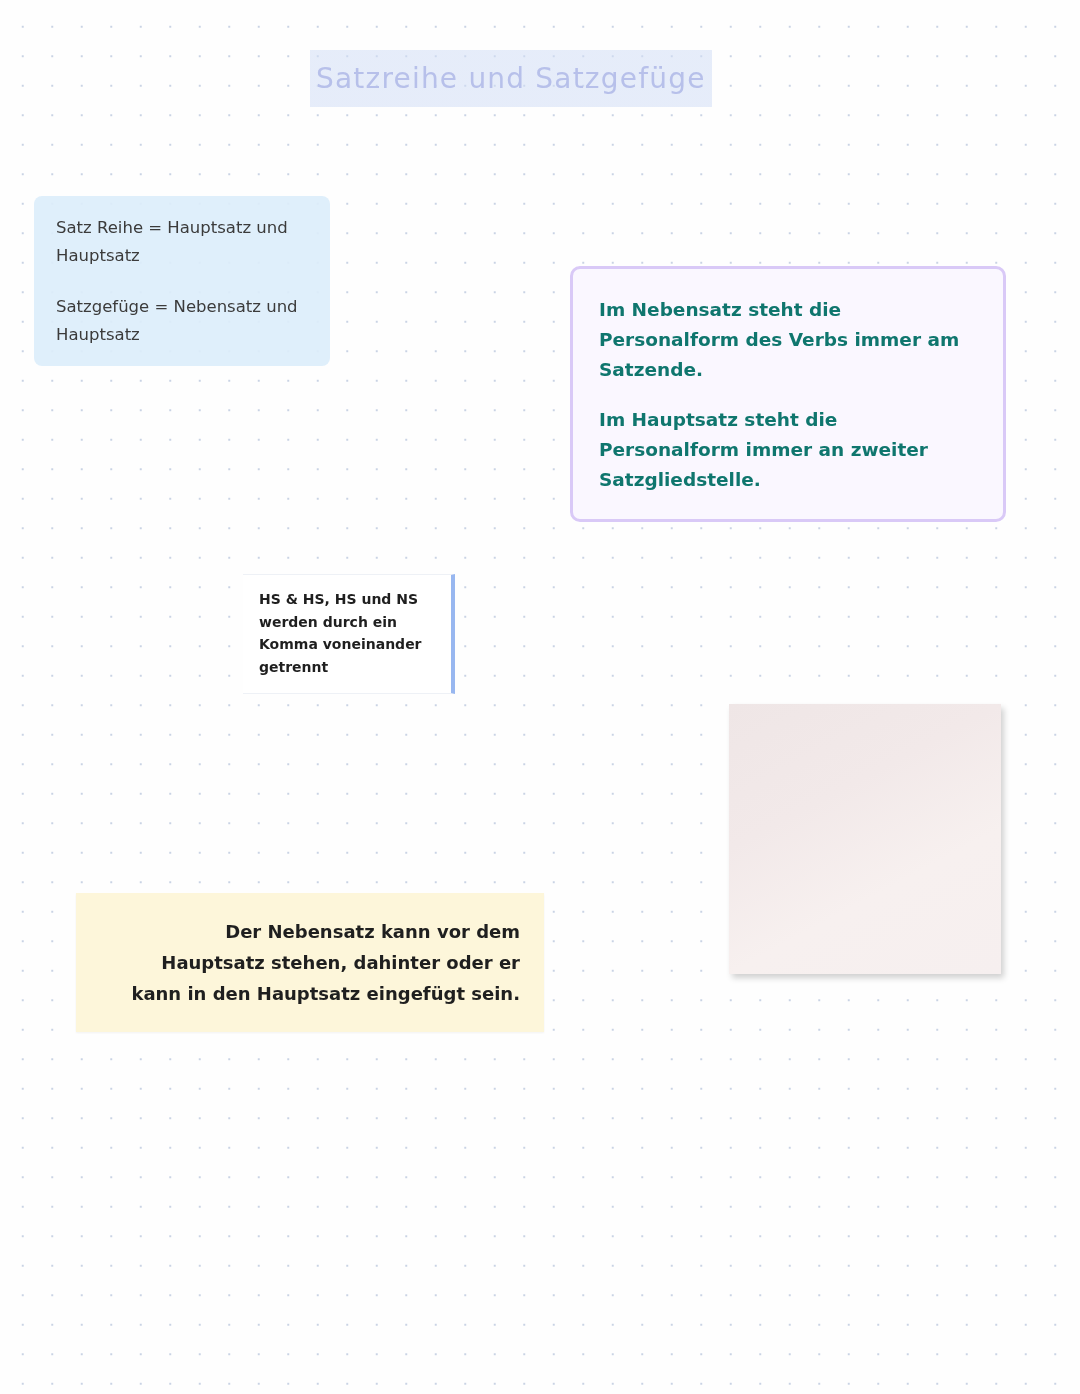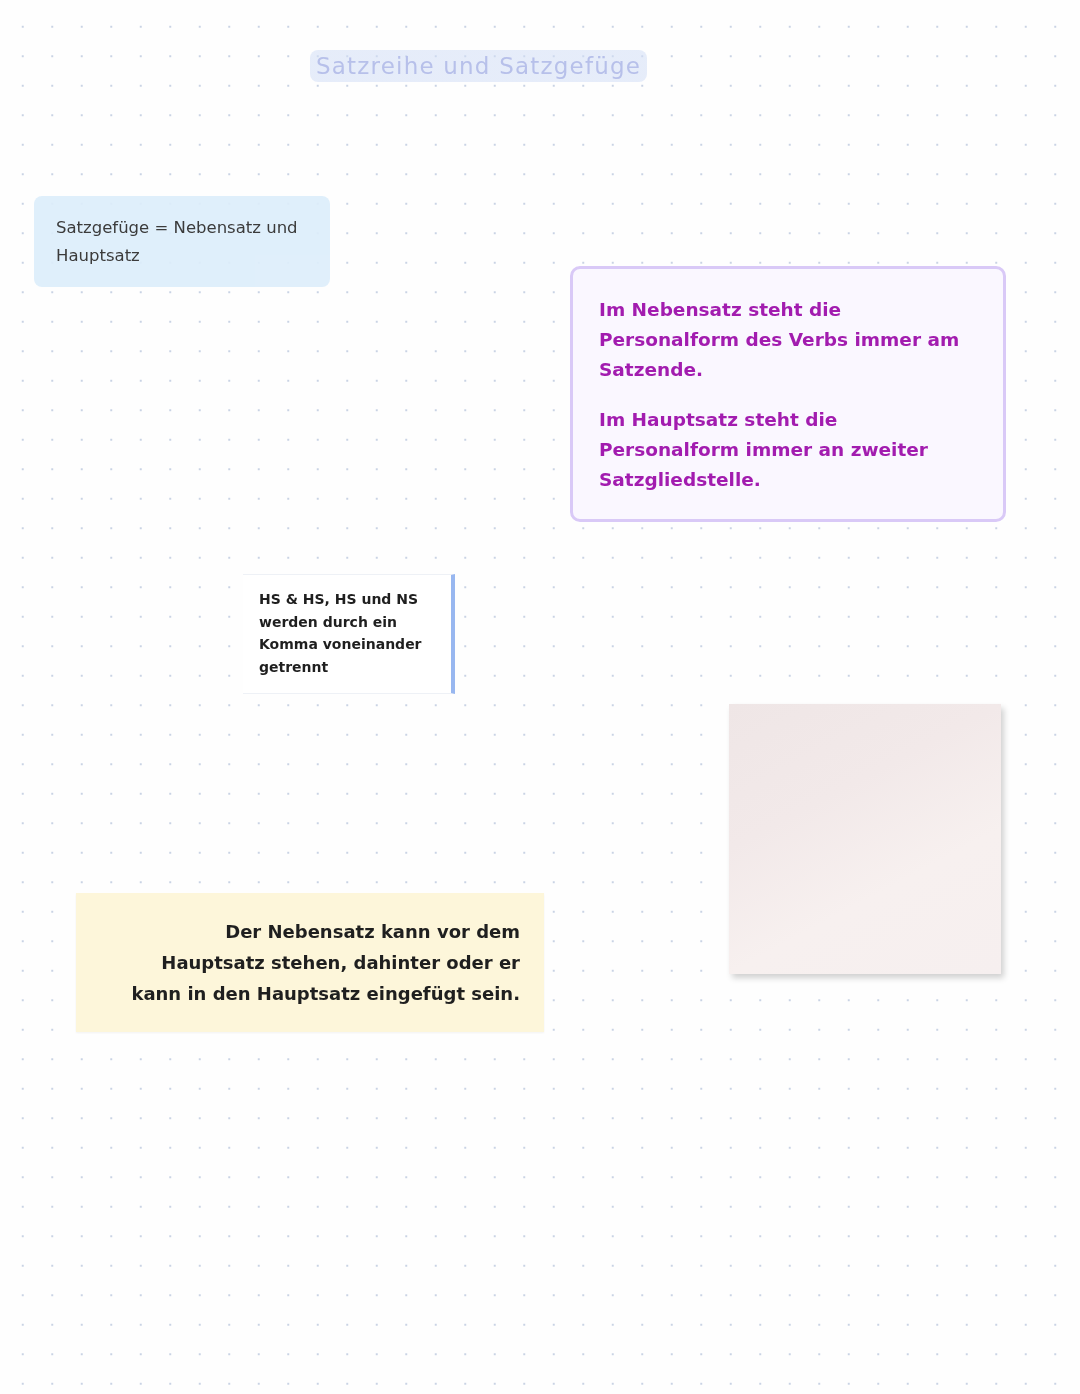--- a/index.html
+++ b/index.html
@@ -23,27 +23,26 @@
     background-image: radial-gradient(circle, #c9d3e4 1.2px, rgba(0,0,0,0) 1.3px);
     background-size: 29.5px 29.5px;
     background-position: 8px 12px;
   }
 
   .note-title {
     position: absolute;
     left: 310px;
     top: 50px;
     font-family: "DejaVu Sans", sans-serif;
-    font-size: 23px;
+    font-size: 28px;
     letter-spacing: 1.2px;
     color: #b7c0ea;
     background: linear-gradient(to bottom, rgba(210,222,246,0.55) 60%, rgba(210,222,246,0.55) 100%);
-    padding: 3px 6px;
+    padding: 12px 6px;
     white-space: nowrap;
-    border-radius: 8px;
   }
 
   .card {
     position: absolute;
     box-sizing: border-box;
     font-size: 17px;
     line-height: 1.62;
     color: #2b2b2b;
   }
 
@@ -66,21 +65,21 @@
   .card-purple {
     left: 570px;
     top: 266px;
     width: 436px;
     padding: 26px 28px 24px 26px;
     background-color: #faf7ff;
     border: 3px solid #d9c9f7;
     border-radius: 10px;
     font-size: 18.5px;
     line-height: 1.62;
-    color: #a21caf;
+    color: #0f766e;
     font-weight: 600;
   }
   .card-purple p { margin: 0; }
   .card-purple p + p { margin-top: 20px; }
 
   
   .card-komma {
     left: 243px;
     top: 574px;
     width: 212px;
@@ -123,20 +122,21 @@
   }
 </style>
 </head>
 <body>
 
 <div id="page">
 
   <div class="note-title">Satzreihe und Satzgefüge</div>
 
   <div class="card card-blue">
+    <p>Satz Reihe = Hauptsatz und Hauptsatz</p>
     <p>Satzgefüge = Nebensatz und Hauptsatz</p>
   </div>
 
   <div class="card card-purple">
     <p>Im Nebensatz steht die Personalform des Verbs immer am Satzende.</p>
     <p>Im Hauptsatz steht die Personalform immer an zweiter Satzgliedstelle.</p>
   </div>
 
   <div class="card card-komma">
     <p>HS &amp; HS, HS und NS werden durch ein Komma voneinander getrennt</p>

